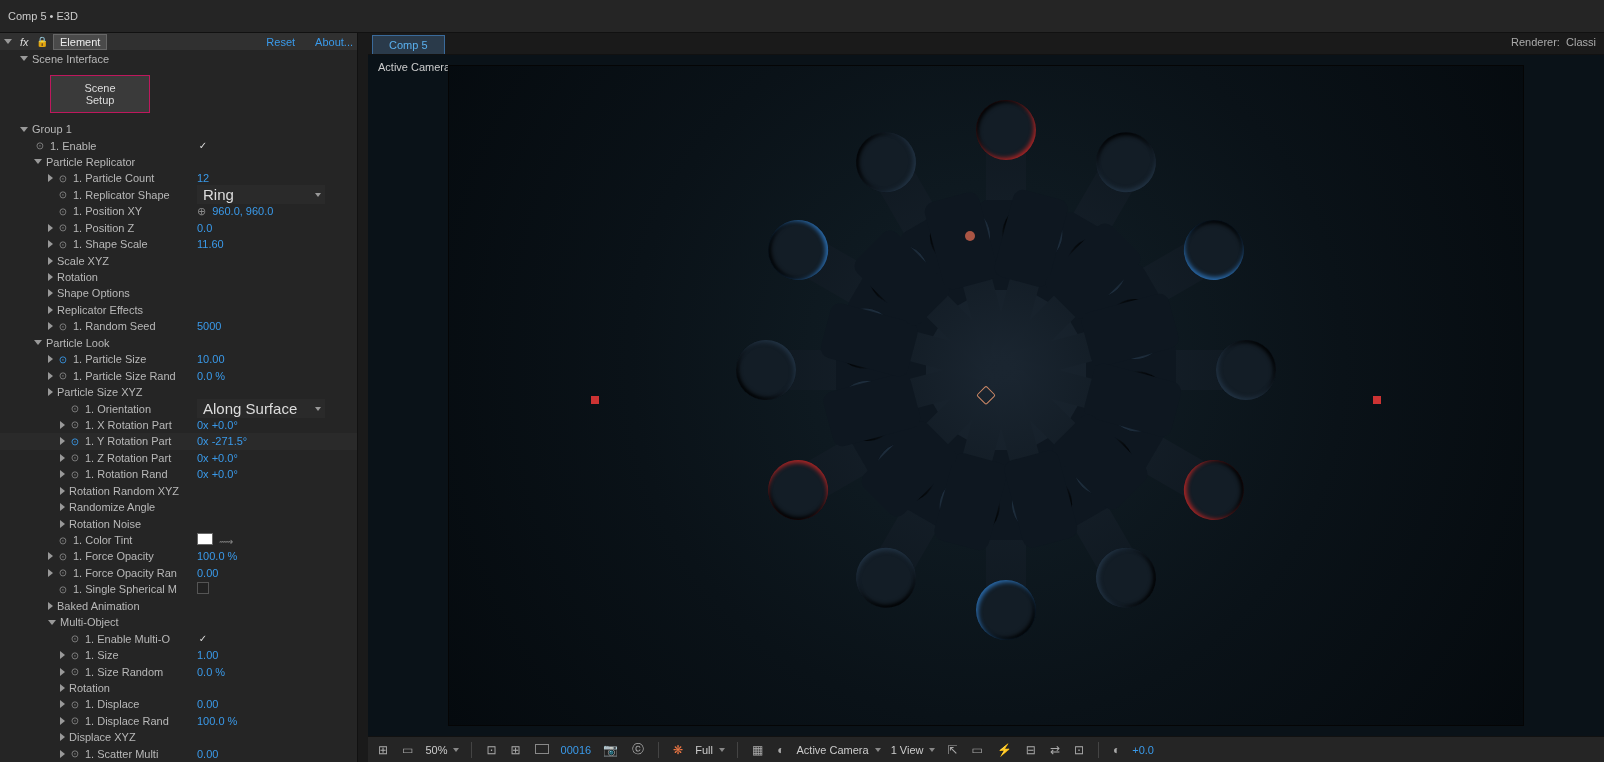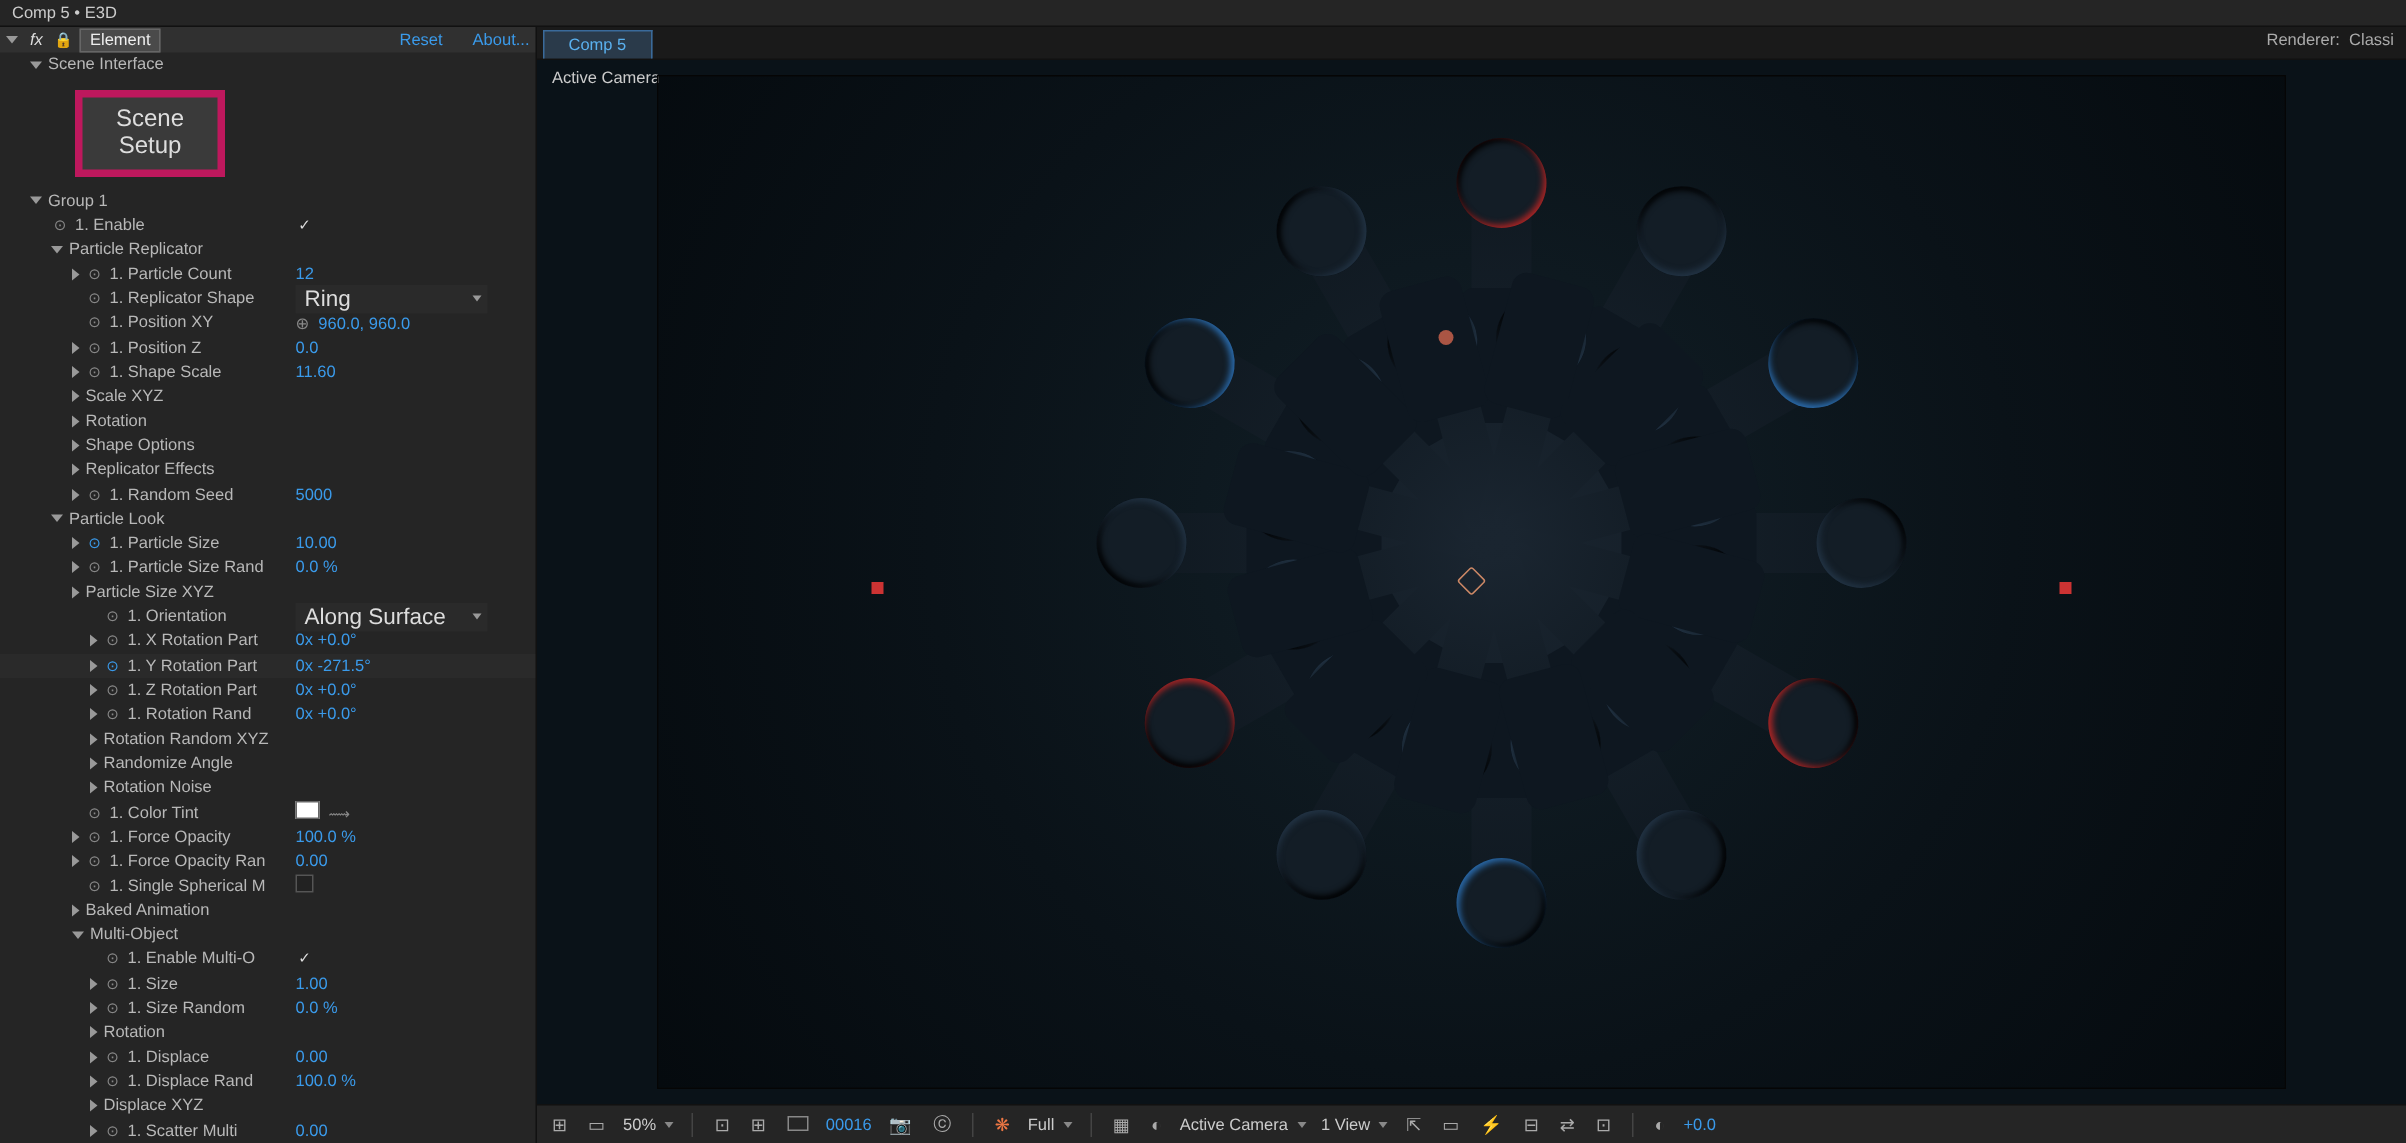--- a/index.html
+++ b/index.html
@@ -1,19 +1,19 @@
 <!DOCTYPE html>
 <html><head>
 <meta charset="utf-8">
 <style>
 * { margin: 0; padding: 0; box-sizing: border-box; font-family: Arial, sans-serif; }
 body { background: #1a1a1a; color: #b8b8b8; font-size: 11px; width: 1604px; height: 762px; overflow: hidden; display: flex; flex-direction: column; }
-.topbar { height: 18px; background: #252525; display: flex; align-items: center; padding: 4px 8px; justify-content: space-between; border-bottom: 1px solid #111; }
+.topbar { height: 18px; background: #252525; display: flex; align-items: center; padding: 16px 8px; justify-content: space-between; border-bottom: 1px solid #111; }
 .topbar-title { color: #ccc; font-size: 11px; }
-.body-row { display: flex; flex: 1; overflow: hidden; }
+.body-row { display: flex; flex: 1; overflow: hidden; gap: 10px; }
 .left-panel { width: 358px; background: #252525; border-right: 1px solid #111; overflow-y: auto; display: flex; flex-direction: column; }
 .right-panel { flex: 1; background: #1e1e1e; display: flex; flex-direction: column; }
 .effect-header { height: 18px; background: #303030; display: flex; align-items: center; padding: 0 4px; font-size: 11px; }
 .effect-header .fx { font-style: italic; margin: 0 4px; color: #ddd; }
 .effect-header .lock { margin: 0 4px; color: #888; font-size: 10px; }
 .effect-header .name-box { background: #4a4a4a; color: #eee; padding: 1px 6px; border: 1px solid #666; text-align: center; }
 .effect-header .reset { color: #3a9aea; margin-left: auto; margin-right: 20px; cursor: pointer; font-size: 11px; }
 .effect-header .about { color: #3a9aea; cursor: pointer; font-size: 11px; }
 .tri { display: inline-block; width: 0; height: 0; margin-right: 4px; }
 .tri-down { border-left: 4px solid transparent; border-right: 4px solid transparent; border-top: 5px solid #999; }
@@ -21,21 +21,21 @@
 .row { display: flex; align-items: center; height: 17px; padding-left: 4px; white-space: nowrap; }
 .row.highlighted { background: #2a2a2a; }
 .indent-1 { padding-left: 20px; }
 .indent-2 { padding-left: 34px; }
 .indent-3 { padding-left: 48px; }
 .indent-4 { padding-left: 60px; }
 .stopwatch { width: 12px; height: 12px; display: inline-flex; align-items: center; justify-content: center; margin-right: 4px; color: #888; font-size: 10px; }
 .label-col { flex: 0 0 auto; color: #b8b8b8; }
 .value-col { position: absolute; left: 197px; color: #3a9aea; font-size: 11px; }
 .row { position: relative; }
-.scene-setup-btn { background: #3a3a3a; border: 5px solid #be185d; color: #ddd; padding: 6px 20px; margin: 8px 0 8px 50px; cursor: pointer; font-size: 16px; width: 100px; text-align: center; }
+.scene-setup-btn { background: #3a3a3a; border: 1px solid #be185d; color: #ddd; padding: 6px 20px; margin: 8px 0 8px 50px; cursor: pointer; font-size: 11px; width: 100px; text-align: center; }
 .dropdown { background: #2a2a2a; border: none; color: #ddd; padding: 1px 18px 1px 6px; position: relative; font-size: 15px; }
 .dropdown::after { content: ''; position: absolute; right: 4px; top: 50%; transform: translateY(-50%); border-left: 3px solid transparent; border-right: 3px solid transparent; border-top: 4px solid #999; }
 .dropdown-wide { width: 128px; display: inline-block; }
 .checkbox { width: 12px; height: 12px; display: inline-flex; align-items: center; justify-content: center; color: #ddd; font-size: 10px; }
 .crosshair { color: #888; margin-right: 6px; font-size: 11px; }
 .color-swatch { width: 16px; height: 12px; background: #fff; border: 1px solid #666; display: inline-block; margin-right: 6px; }
 .eyedrop { color: #888; font-size: 10px; }
 .comp-tabs { height: 22px; background: #1a1a1a; display: flex; align-items: flex-end; padding-left: 4px; border-bottom: 1px solid #111; }
 .comp-tab { background: #2a3a4a; color: #5ab0ee; padding: 3px 16px; border: 1px solid #3a6a9a; border-bottom: none; font-size: 11px; cursor: pointer; }
 .renderer-text { position: absolute; right: 8px; top: 3px; color: #aaa; font-size: 11px; }

